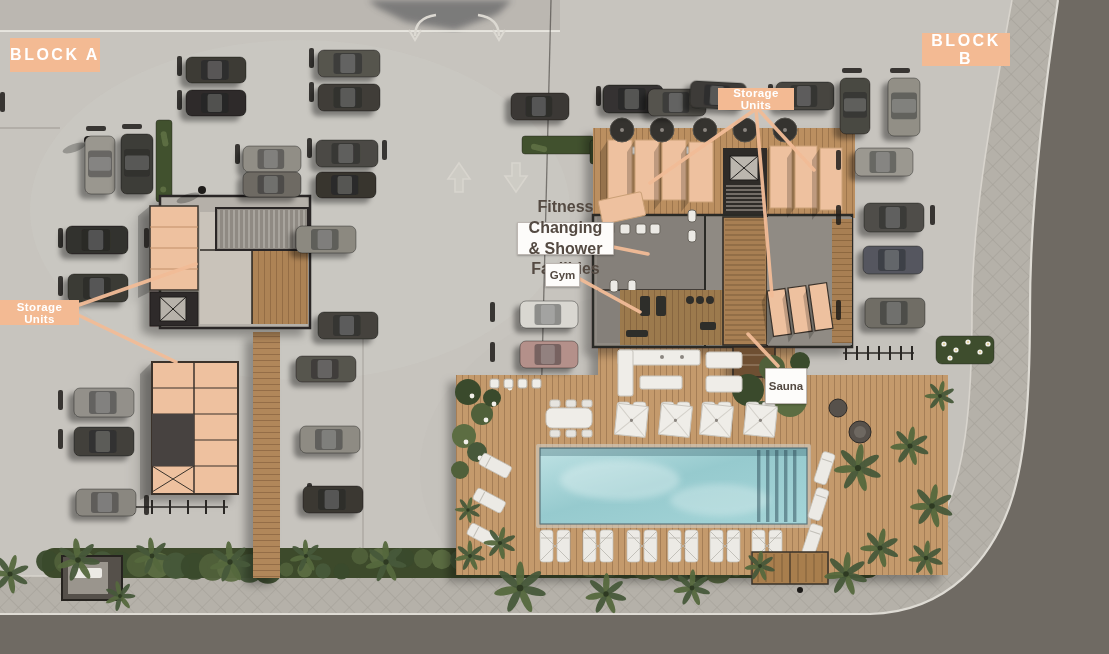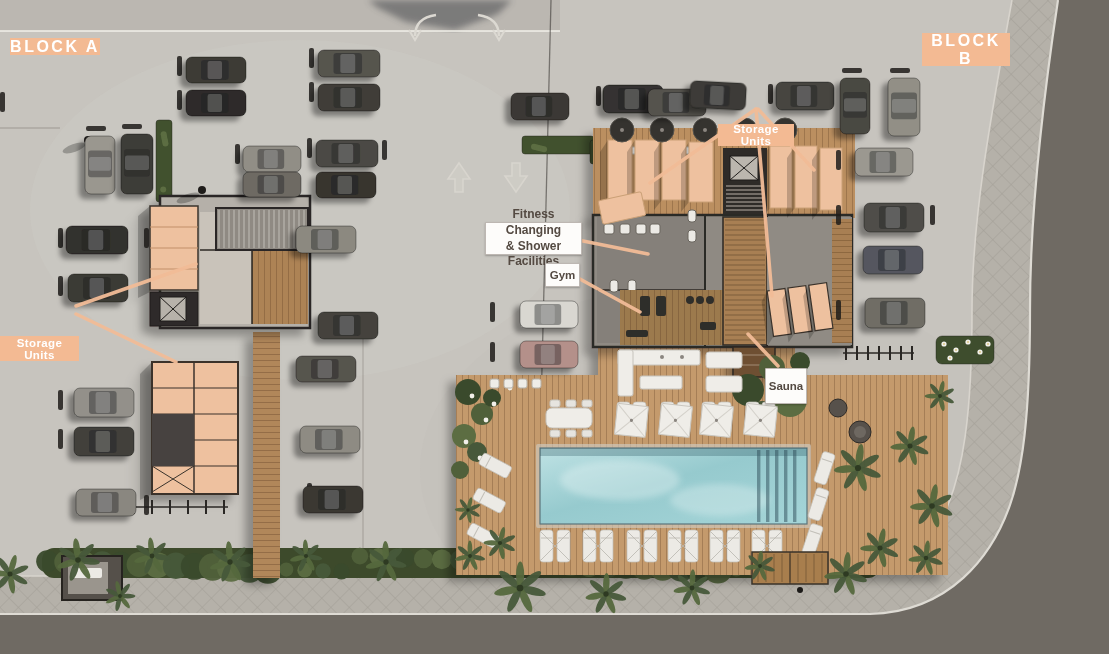--- a/index.html
+++ b/index.html
@@ -3,25 +3,25 @@
 <meta charset="utf-8">
 <style>
   html,body{margin:0;padding:0;background:#8f8c86;}
   #site{position:relative;width:1109px;height:654px;overflow:hidden;
         font-family:"Liberation Sans",sans-serif;background:#c7c4be;}
   #scene{position:absolute;left:0;top:0;width:100%;height:100%;}
   .tag{position:absolute;display:flex;flex-direction:column;align-items:center;
        justify-content:center;text-align:center;box-sizing:border-box;z-index:5;}
   .peach{background:#f3ba93;color:#fff;font-weight:bold;}
   .big{font-size:16px;letter-spacing:2.5px;}
-  .small{font-size:11.5px;letter-spacing:.4px;margin-top:36px;}
+  .small{font-size:11.5px;letter-spacing:.4px;}
   .whitebox{background:#fdfcfa;color:#544a42;font-weight:bold;
        border:1px solid rgba(110,100,90,.45);border-radius:1px;
        box-shadow:0 1px 2px rgba(0,0,0,.25);}
-  .fitness{font-size:12px;line-height:1.3;}
+  .fitness{font-size:16px;line-height:1.3;margin-left:32px;}
   .mid{font-size:11.5px;justify-content:center;}
 </style>
 </head>
 <body>
 
 <div id="site">
   <svg id="scene" viewBox="0 0 1109 654" xmlns="http://www.w3.org/2000/svg">
       <defs>
         <pattern id="dia" width="13" height="13" patternUnits="userSpaceOnUse" patternTransform="rotate(45)">
           <line x1="0" y1="0" x2="13" y2="0" stroke="#9e9a91" stroke-width="1"></line>
@@ -1008,21 +1008,21 @@
         <line x1="756" y1="109" x2="772" y2="296" stroke="#f2bc97" stroke-width="3.5" stroke-linecap="round" opacity="0.95"></line>
         <line x1="758" y1="109" x2="814" y2="170" stroke="#f2bc97" stroke-width="3.5" stroke-linecap="round" opacity="0.95"></line>
         <line x1="76" y1="306" x2="196" y2="264" stroke="#f2bc97" stroke-width="3.5" stroke-linecap="round" opacity="0.95"></line>
         <line x1="76" y1="314" x2="176" y2="362" stroke="#f2bc97" stroke-width="3.5" stroke-linecap="round" opacity="0.95"></line>
         <line x1="578" y1="240" x2="648" y2="254" stroke="#f2bc97" stroke-width="3.5" stroke-linecap="round" opacity="0.95"></line>
         <line x1="578" y1="278" x2="640" y2="312" stroke="#f2bc97" stroke-width="3.5" stroke-linecap="round" opacity="0.95"></line>
         <line x1="778" y1="366" x2="748" y2="334" stroke="#f2bc97" stroke-width="3.5" stroke-linecap="round" opacity="0.95"></line>
       </g>
     </svg>
 
-  <div class="tag peach big" style="left: 10px; top: 38px; width: 90px; height: 17px; background: rgb(243, 186, 147);">
+  <div class="tag peach big" style="left: 10px; top: 38px; width: 90px; height: 34px; background: rgb(243, 186, 147);">
     <span>BLOCK A</span>
   </div>
   <div class="tag peach big" style="left: 922px; top: 33px; width: 88px; height: 33px; background: rgb(243, 186, 147);">
     <span>BLOCK B</span>
   </div>
   <div class="tag peach small" style="left: 718px; top: 88px; width: 76px; height: 22px; background: rgb(243, 186, 147);">
     <span>Storage Units</span>
   </div>
   <div class="tag peach small" style="left: 0px; top: 300px; width: 79px; height: 25px; background: rgb(243, 186, 147);">
     <span>Storage Units</span>

